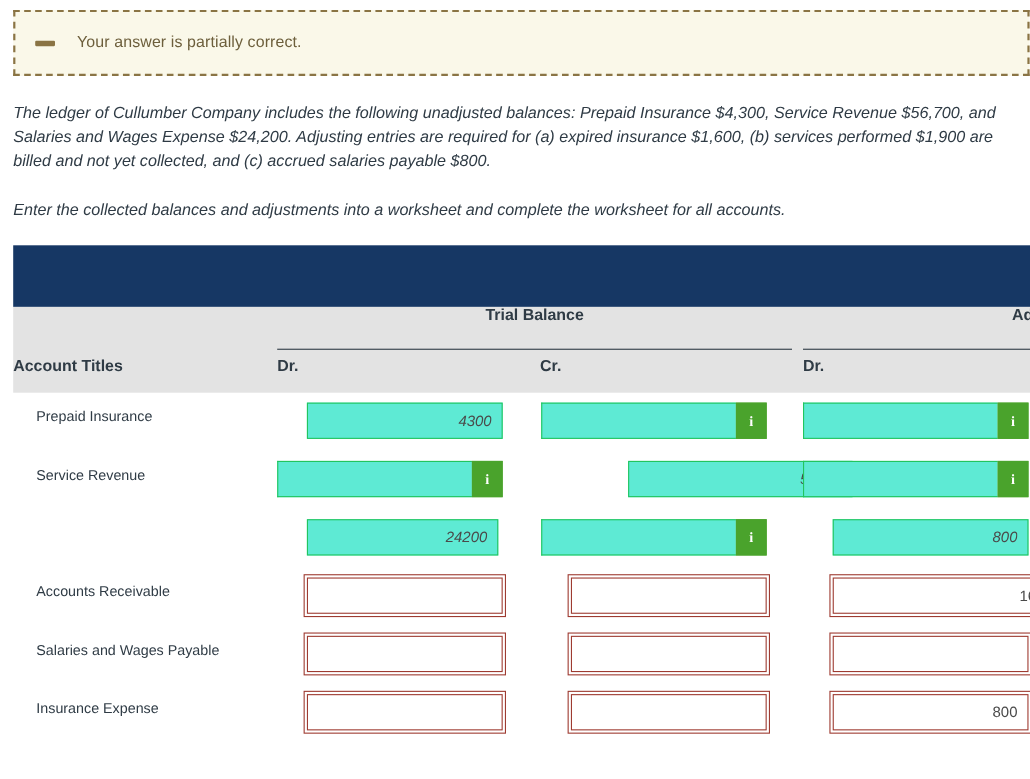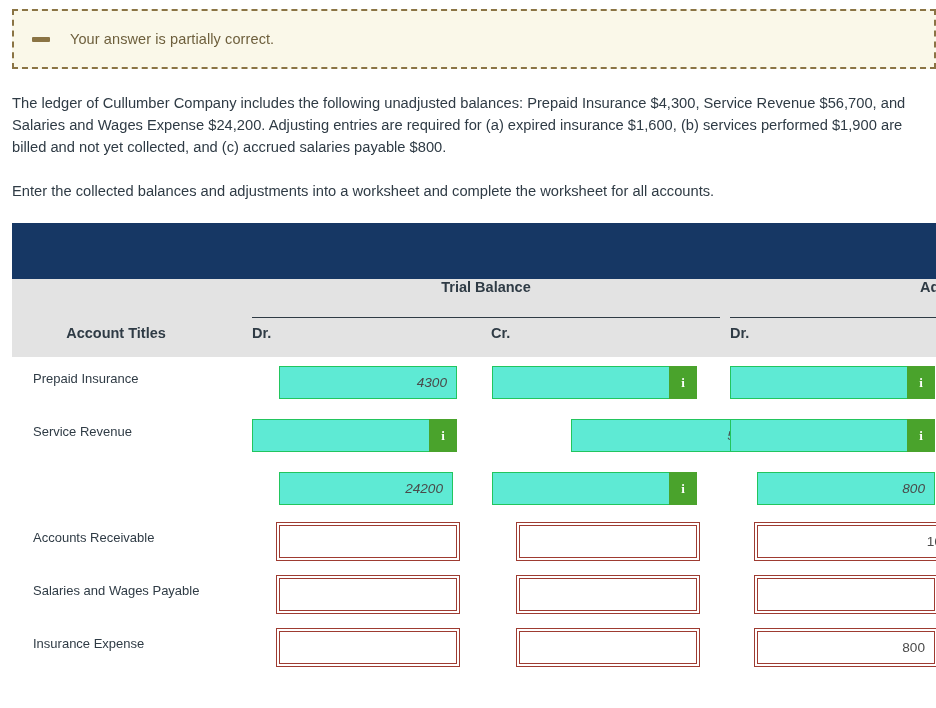--- a/index.html
+++ b/index.html
@@ -35,20 +35,21 @@
     color: #6d5f3c;
     letter-spacing: .1px;
     text-align: center;
   }
 
   
   .problem {
     position: absolute;
     left: 12px; top: 92px;
     width: 918px;
+    font-style: italic;
   }
   .problem p {
     margin: 0;
     font-size: 14.7px;
     line-height: 22px;
     color: #2f3b45;
   }
   .problem p.second { margin-top: 22px; }
 
   
@@ -88,21 +89,21 @@
     top: 46px;
     font-size: 14.5px;
     font-weight: bold;
     color: #2f3b45;
     text-align: left;
   }
   .acct-head {
     position: absolute;
     left: 0; top: 46px;
     width: 208px;
-    text-align: center;
+    text-align: left;
     font-size: 14.5px;
     font-weight: bold;
     color: #2f3b45;
   }
 
   
   .rows { position: relative; width: 100%; }
   .row {
     position: relative;
     height: 53px;

